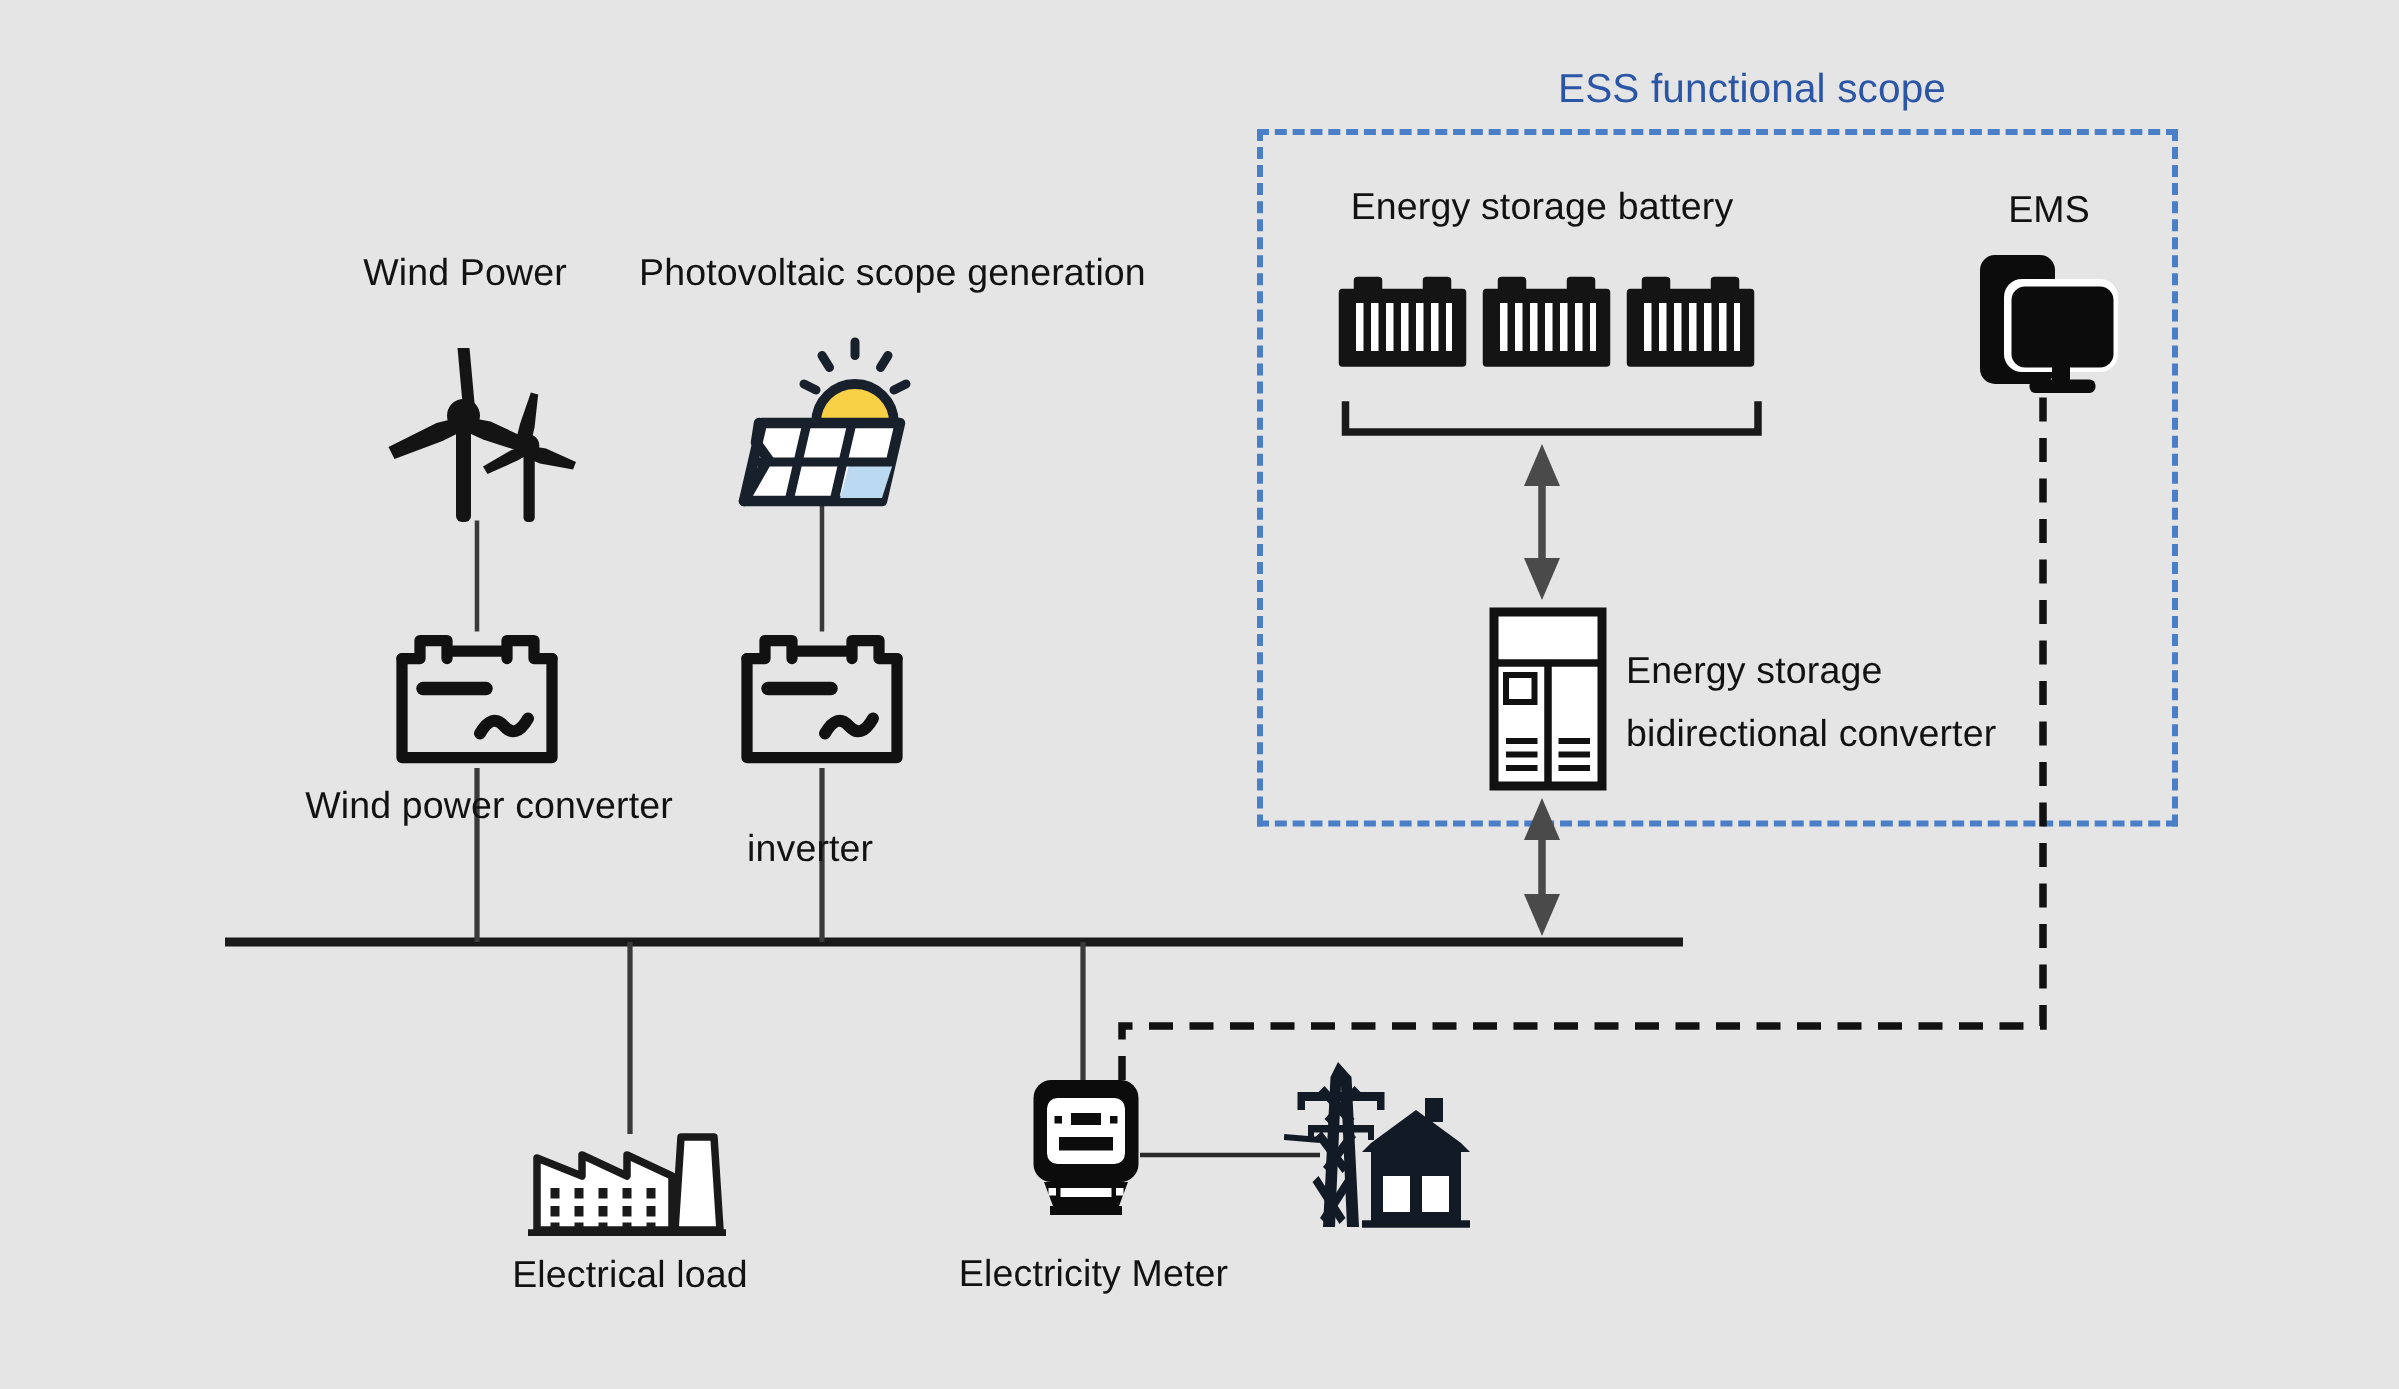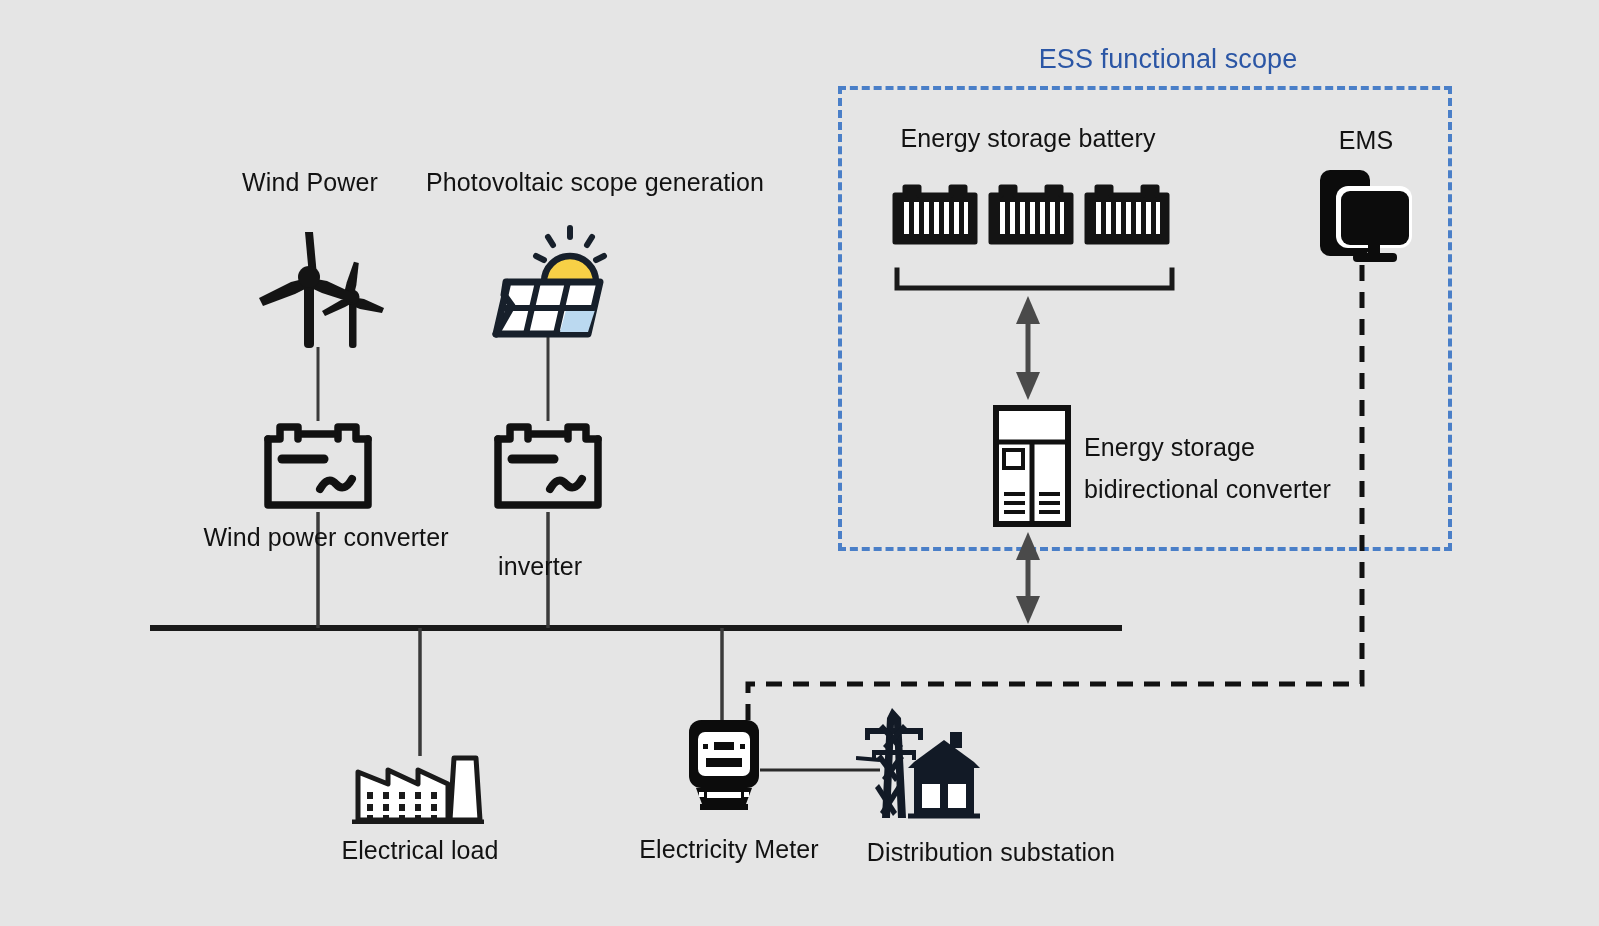--- a/index.html
+++ b/index.html
@@ -338,15 +338,14 @@
   <div class="lbl center" style="left:1366px; top:124px;">EMS</div>
 
   <div class="lbl" style="left:1084px; top:431px;">Energy storage</div>
 
   <div class="lbl" style="left:1084px; top:473px;">bidirectional converter</div>
 
   <div class="lbl center" style="left:420px; top:834px;">Electrical load</div>
 
   <div class="lbl center" style="left:729px; top:833px;">Electricity Meter</div>
 
-  <div class="lbl center" style="left:991px; top:836px;">Distribution substation</div>
 
 </div>
 
 </body></html>

